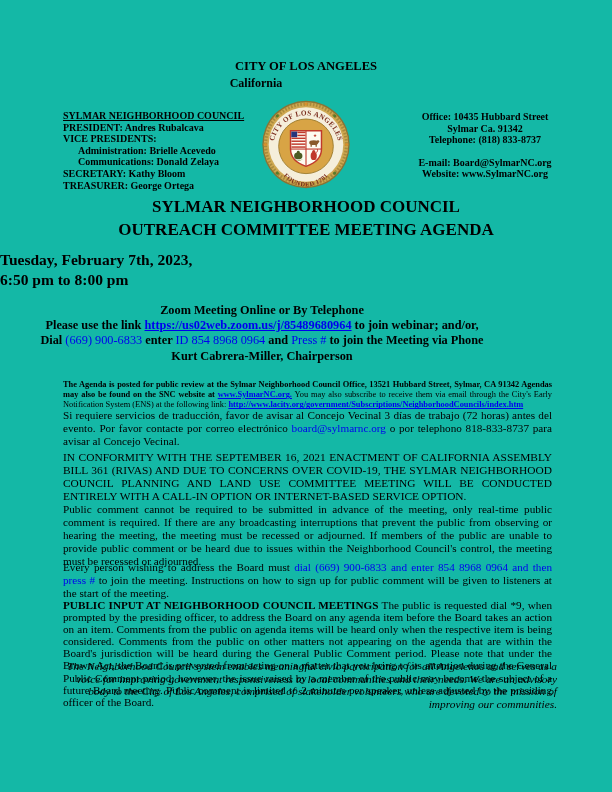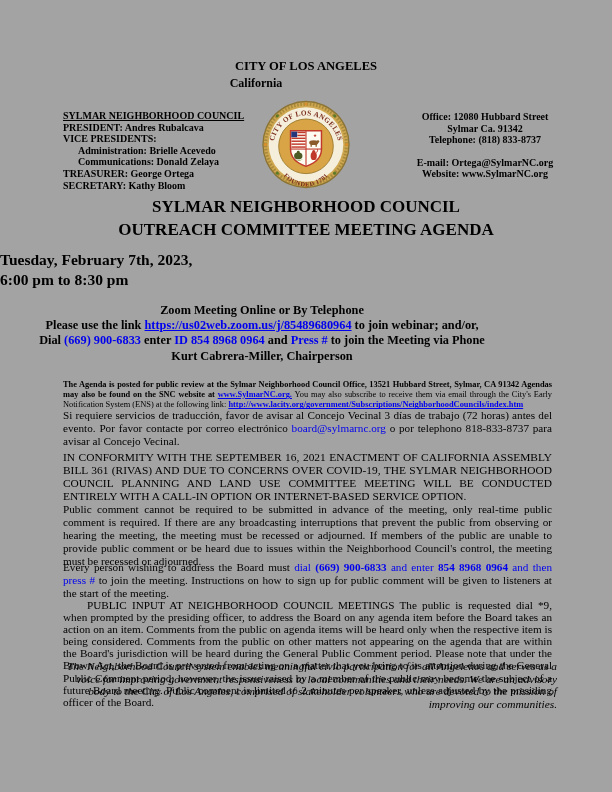--- a/index.html
+++ b/index.html
@@ -1,20 +1,20 @@
 <!DOCTYPE html>
 <html><head>
 <meta charset="utf-8">
 <style>
   * { margin:0; padding:0; box-sizing:border-box; }
   html,body { background:#e8e8e8; }
   body { font-family:"Liberation Serif", serif; color:#000; }
   .page {
     position:relative; width:612px; height:792px; margin:0 auto;
-    background:#a3a3a3; overflow:hidden;
+    background:#14b8a6; overflow:hidden;
   }
   .abs { position:absolute; }
 
   
   .masthead-city  { top:59px;  left:0; width:612px; text-align:center; font-weight:bold; font-size:12.6px; }
   .masthead-state { top:76px;  left:0; width:512px; text-align:center; font-weight:bold; font-size:12px; }
 
   
   .officers { left:63px; top:110px; font-size:10px; font-weight:bold; line-height:11.6px; white-space:nowrap; }
   .officers .o-title { text-decoration:underline; }
@@ -27,56 +27,56 @@
   .contact .gap { margin-top:11px; }
 
   
   .doc-title { top:196px; left:0; width:612px; text-align:center; font-weight:bold; font-size:17px; line-height:22.5px; }
   .doc-date  { top:250px; left:0; width:612px; font-weight:bold; font-size:15.5px; line-height:20px; }
 
   
   .zoom-block { top:303px; left:0; width:524px; text-align:center; font-weight:bold; font-size:12.3px; line-height:15.2px; }
   a.blue-link { color:#0000EE; text-decoration:underline; cursor:pointer; }
   .blue      { color:#0000EE; }
-  .blue-bold { color:#0000EE; font-weight:bold; }
+  .blue-bold { color:#0000EE; font-weight:normal; }
 
   
   .posting { top:380px; left:63px; width:489px; font-size:8.4px; line-height:10.2px; text-align:justify; }
   .posting .bold { font-weight:bold; }
   .posting a { font-weight:bold; }
 
   
   .para { left:63px; width:489px; font-size:11.2px; line-height:13px; text-align:justify; }
   .spanish     { top:409px; }
   .conformity  { top:451px; font-size:11.4px; }
   .pubcomment  { top:503px; }
   .stray       { top:551px; left:63px; font-size:11px; }
   .everyperson { top:561px; }
   .pubinput    { top:599px; line-height:12.1px; }
-  .pubinput .bold { font-weight:normal;margin-left:24px; }
+  .pubinput .bold { font-weight:bold; }
 
   .closing { top:660px; left:55px; width:502px; font-size:11.4px; line-height:12.5px;
              font-style:italic; text-align:right; }
 </style>
 </head>
 <body>
 
 <div class="page">
 
   <div class="abs masthead-city">CITY OF LOS ANGELES</div>
   <div class="abs masthead-state">California</div>
 
   <div class="abs officers">
     <div class="o-title">SYLMAR NEIGHBORHOOD COUNCIL</div>
     <div>PRESIDENT: Andres Rubalcava</div>
     <div>VICE PRESIDENTS:</div>
     <div class="indent">Administration: Brielle Acevedo</div>
     <div class="indent">Communications: Donald Zelaya</div>
+    <div>SECRETARY: Kathy Bloom</div>
     <div>TREASURER: George Ortega</div>
-    <div>SECRETARY: Kathy Bloom</div>
   </div>
 
   <div class="abs seal-wrap">
     <svg viewBox="0 0 100 100">
       <circle cx="50" cy="50" r="48" fill="#8A7334"></circle>
       <circle cx="50" cy="50" r="46.5" fill="#CFA851"></circle>
       <circle cx="50" cy="50" r="44.5" fill="none" stroke="#A98A3C" stroke-width="3.6" stroke-dasharray="1.8 1.7"></circle>
       <circle cx="94.5" cy="50" r="1.7" fill="#D98F2B"></circle>
         <circle cx="81.5" cy="81.5" r="1.7" fill="#5B7A2A"></circle>
       <circle cx="50" cy="94.5" r="1.7" fill="#D98F2B"></circle>
@@ -130,35 +130,35 @@
           <circle cx="58.5" cy="57.8" r="1.7" fill="#C0392B"></circle>
           <path d="M61.5 59 q2 -2 1 -4" stroke="#C0392B" stroke-width="1" fill="none"></path>
         </g>
         <line x1="50" y1="35" x2="50" y2="73.5" stroke="#C0392B" stroke-width="1.2"></line>
         <line x1="33" y1="55" x2="67" y2="55" stroke="#C0392B" stroke-width="1.2"></line>
       </g>
     </svg>
   </div>
 
   <div class="abs contact">
-    <div>Office: 12080 Hubbard Street</div>
+    <div>Office: 10435 Hubbard Street</div>
     <div>Sylmar Ca. 91342</div>
     <div>Telephone: (818) 833-8737</div>
-    <div class="gap">E-mail: Ortega@SylmarNC.org</div>
+    <div class="gap">E-mail: Board@SylmarNC.org</div>
     <div>Website: www.SylmarNC.org</div>
   </div>
 
   <div class="abs doc-title">
     <div>SYLMAR NEIGHBORHOOD COUNCIL</div>
     <div>OUTREACH COMMITTEE MEETING AGENDA</div>
   </div>
 
   <div class="abs doc-date">
     <div>Tuesday, February 7th, 2023,</div>
-    <div>6:00 pm to 8:30 pm</div>
+    <div>6:50 pm to 8:00 pm</div>
   </div>
 
   <div class="abs zoom-block">
     <div>Zoom Meeting Online or By Telephone</div>
     <div>
       <span>Please use the link </span><a class="blue-link">https://us02web.zoom.us/j/85489680964</a><span> to join webinar; and/or,</span>
     </div>
     <div>
       <span>Dial </span><span class="blue-bold">(669) 900-6833</span><span> enter </span><span class="blue-bold">ID 854 8968 0964</span><span> and </span><span class="blue-bold">Press #</span><span> to join the Meeting via Phone</span>
     </div>

